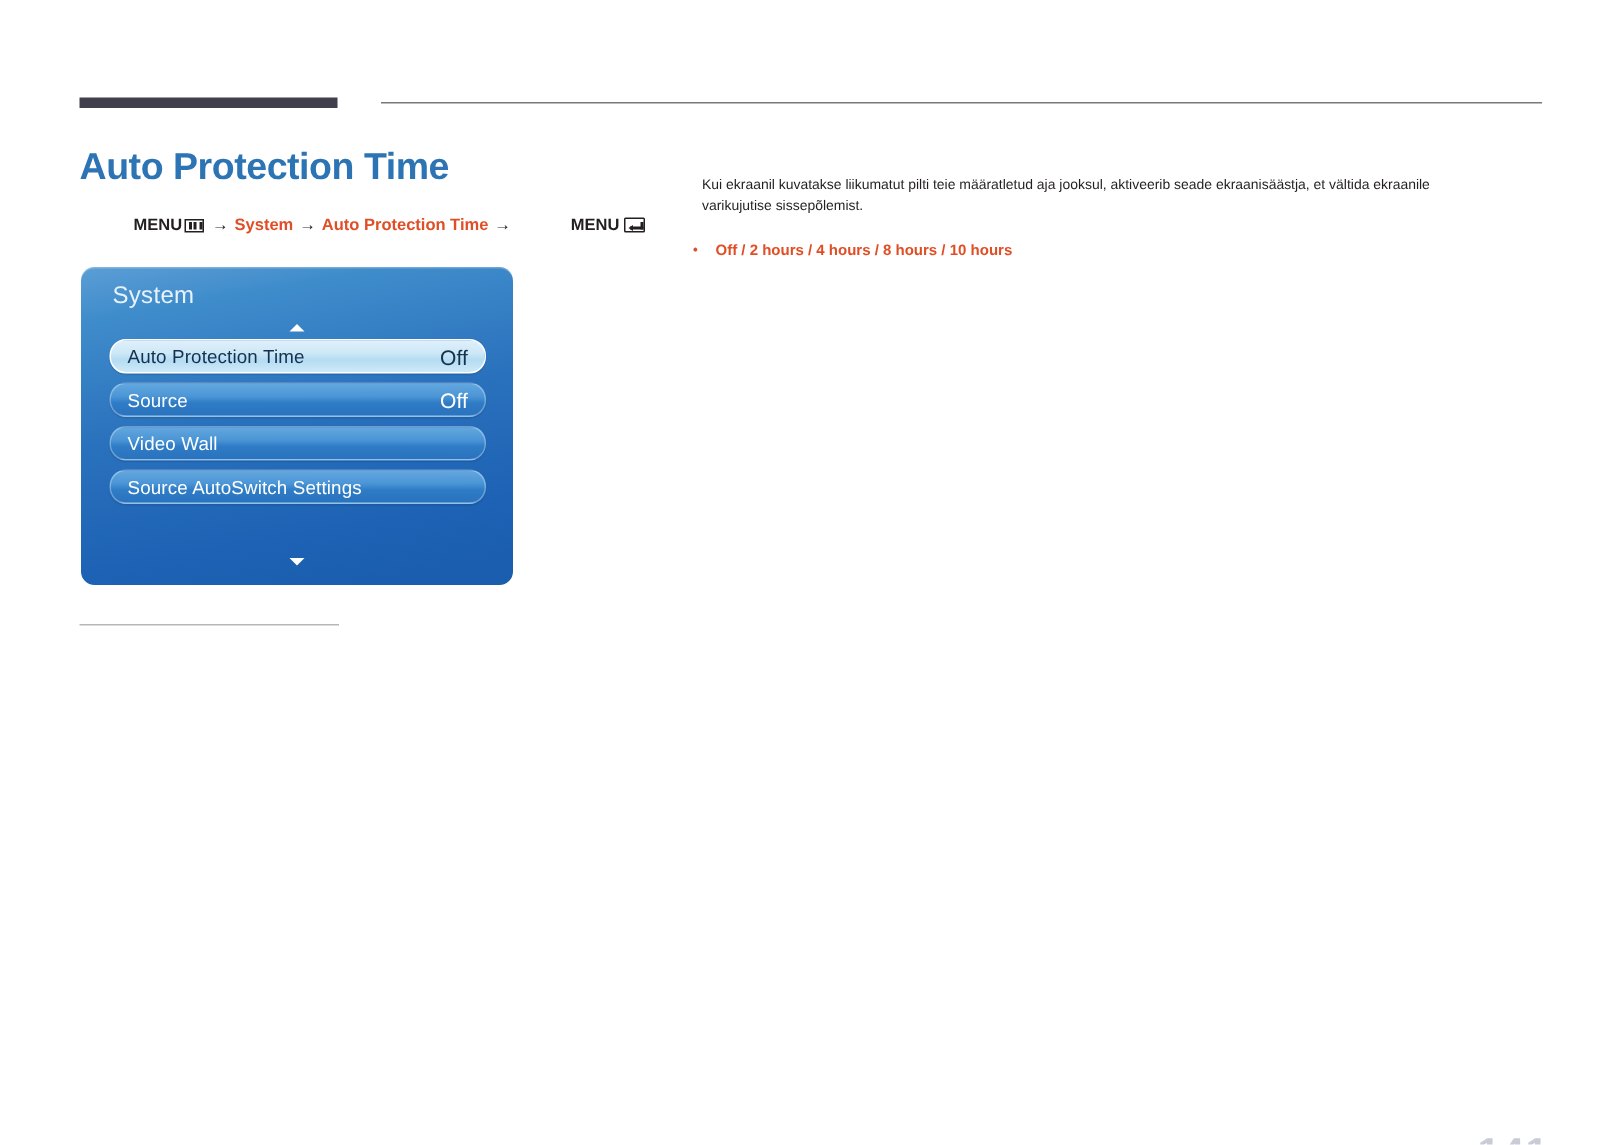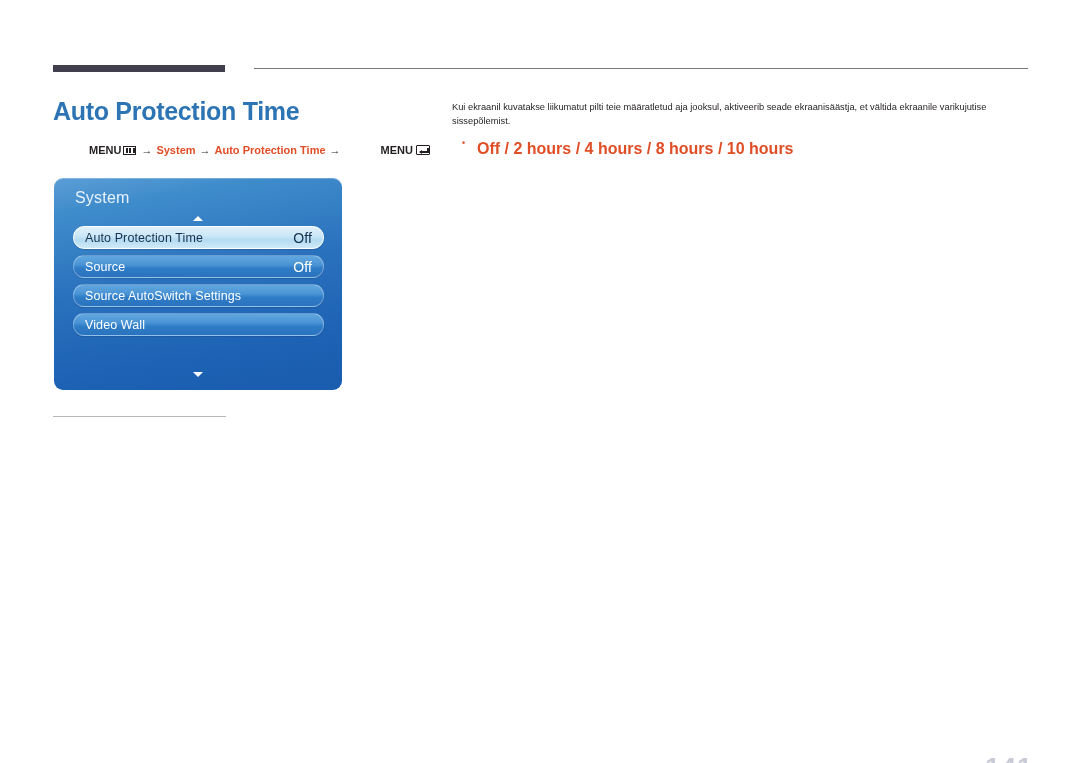--- a/index.html
+++ b/index.html
@@ -230,31 +230,31 @@
   #right-col {
     position: absolute;
     left: 452px;
     top: 100px;
     width: 540px;
   }
   #body-paragraph {
     font-size: 9.3px;
     line-height: 1.55;
     color: #231f20;
-    margin: 0;
+    margin: 16px;
   }
   #bullet-list {
     margin: 9px 0 0 0;
     padding: 0;
     list-style: none;
   }
   #bullet-list li {
     position: relative;
     padding-left: 25px;
-    font-size: 16px;
+    font-size: 10px;
     font-weight: bold;
     color: #e04e26;
     line-height: 1.4;
   }
   #bullet-list li::before {
     content: "\2022";
     position: absolute;
     left: 10px;
     top: -1px;
     color: #e04e26;
@@ -313,26 +313,26 @@
       <span class="row-value">Off</span>
     </div>
 
 
     <div class="osd-row">
       <span>Source</span>
       <span class="row-value">Off</span>
     </div>
 
     <div class="osd-row">
-      <span>Source AutoSwitch Settings</span>
+      <span>Video Wall</span>
       <span class="row-value"></span>
     </div>
 
     <div class="osd-row">
-      <span>Video Wall</span>
+      <span>Source AutoSwitch Settings</span>
       <span class="row-value"></span>
     </div>
 
   </div>
   <div class="scroll-arrow down"></div>
 </div>
 
 <div id="footnote">
   <div class="fn-rule"></div>
 </div>

